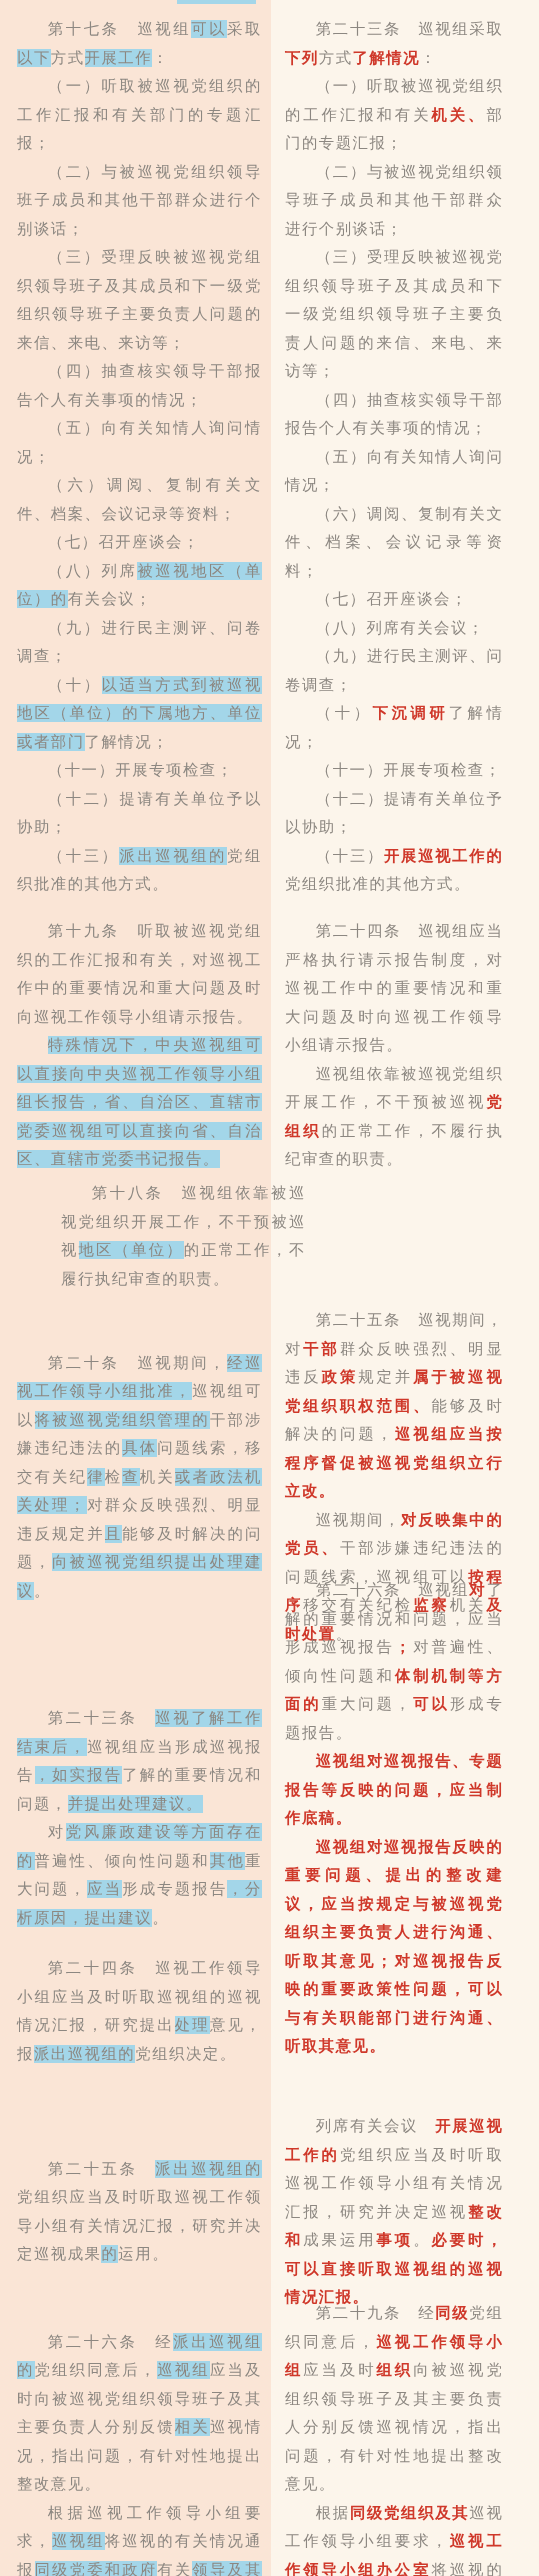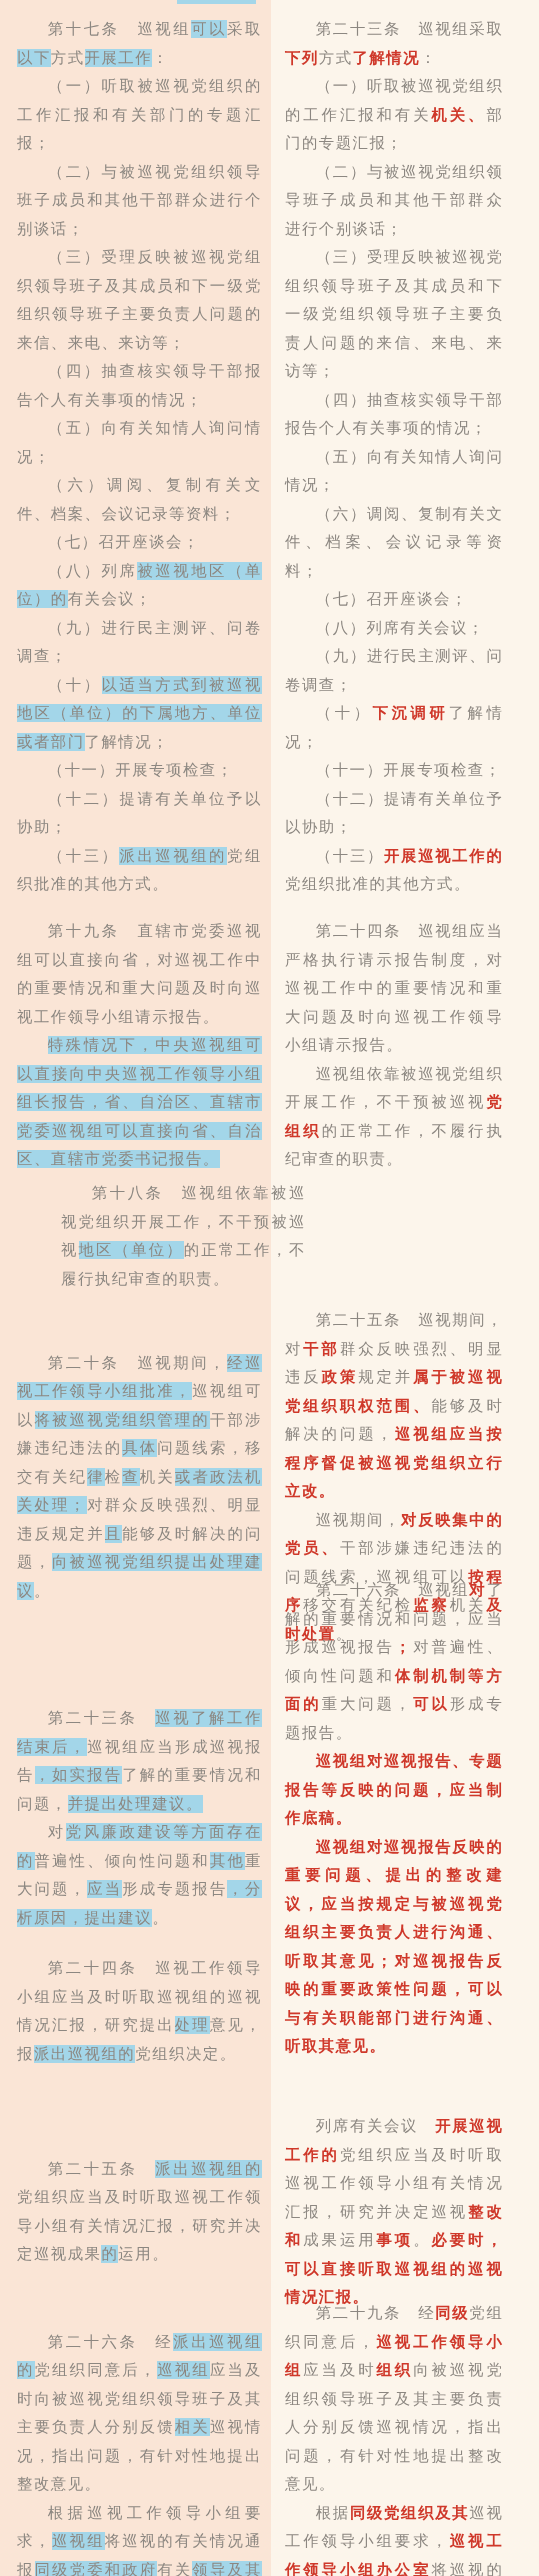--- a/index.html
+++ b/index.html
@@ -80,21 +80,21 @@
           <p><span class="tx">（八）列席有关会议；</span></p>
           <p><span class="tx">（九）进行民主测评、问卷调查；</span></p>
           <p><span class="tx">（十）</span><span class="em">下沉调研</span><span class="tx">了解情况；</span></p>
           <p><span class="tx">（十一）开展专项检查；</span></p>
           <p><span class="tx">（十二）提请有关单位予以协助；</span></p>
           <p><span class="tx">（十三）</span><span class="em">开展巡视工作的</span><span class="tx">党组织批准的其他方式。</span></p>
         </div>
       </div>
       <div class="row" style="top: 917px;">
         <div class="cell left">
-          <p><span class="tx">第十九条　直辖市党委巡视组可以直接向省，对巡视工作中的重要情况和重大问题及时向巡视工作领导小组请示报告。</span></p>
+          <p><span class="tx">第十九条　听取被巡视党组织的工作汇报和有关，对巡视工作中的重要情况和重大问题及时向巡视工作领导小组请示报告。</span></p>
           <p><span class="hl">特殊情况下，中央巡视组可以直接向中央巡视工作领导小组组长报告，省、自治区、直辖市党委巡视组可以直接向省、自治区、直辖市党委书记报告。</span></p>
         </div>
         <div class="cell right">
           <p><span class="tx">第二十四条　巡视组应当严格执行请示报告制度，对巡视工作中的重要情况和重大问题及时向巡视工作领导小组请示报告。</span></p>
           <p><span class="tx">巡视组依靠被巡视党组织开展工作，不干预被巡视</span><span class="em">党组织</span><span class="tx">的正常工作，不履行执纪审查的职责。</span></p>
         </div>
       </div>
       <div class="row" style="top: 1179px; margin-left: 44px;">
         <div class="cell left">
           <p><span class="tx">第十八条　巡视组依靠被巡视党组织开展工作，不干预被巡视</span><span class="hl">地区（单位）</span><span class="tx">的正常工作，不履行执纪审查的职责。</span></p>

